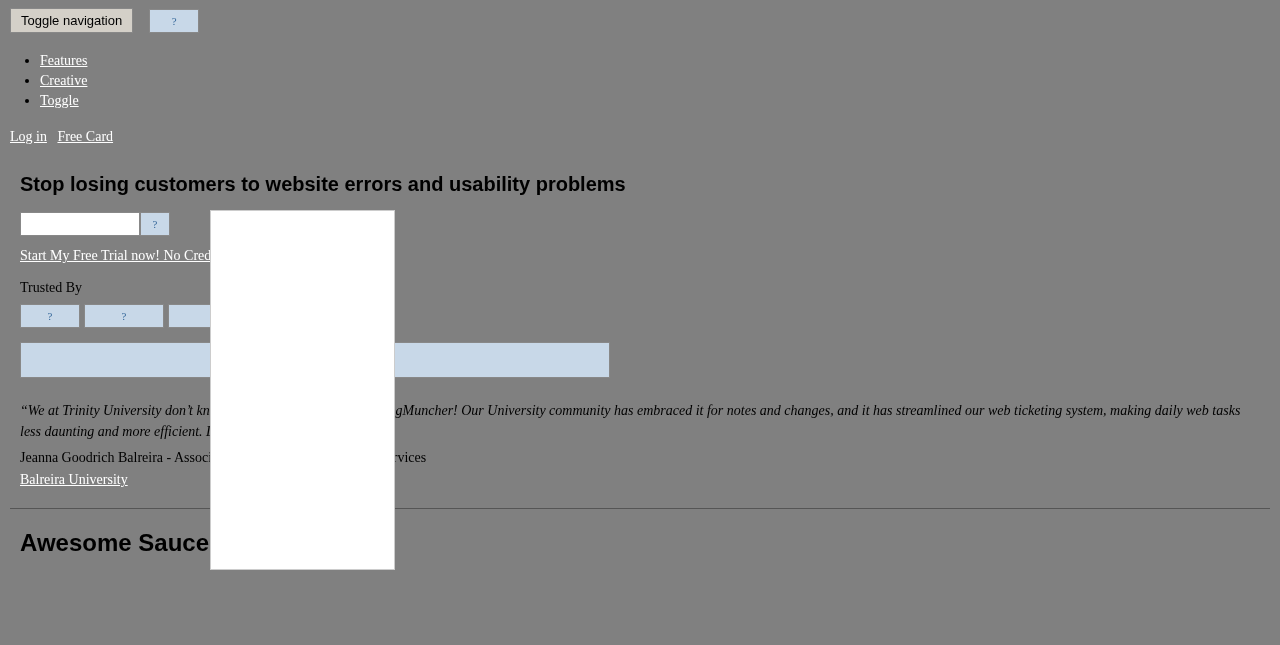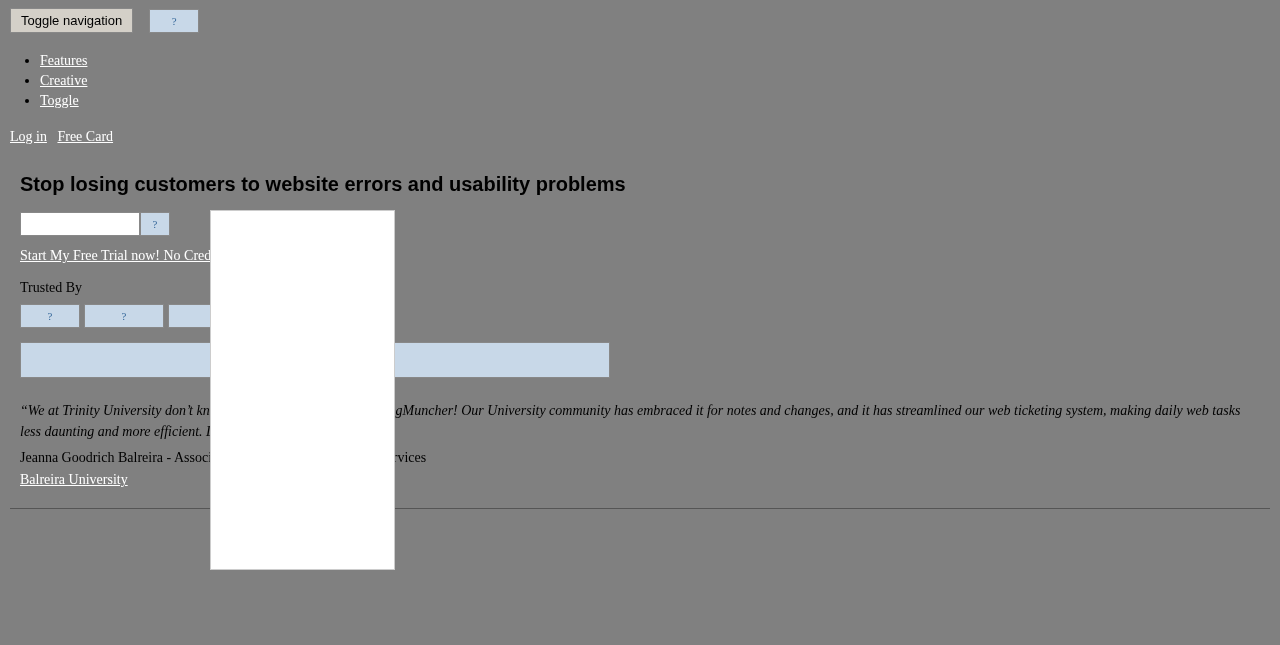--- a/index.html
+++ b/index.html
@@ -268,16 +268,19 @@
   </div>
 
   <div class="testimonial">
     <blockquote>“We at Trinity University don’t know what we would do without BugMuncher! Our University community has embraced it for notes and changes, and it has streamlined our web ticketing system, making daily web tasks less daunting and more efficient. Long live BugMuncher!”</blockquote>
     <p class="attribution">Jeanna Goodrich Balreira - Associate Director, Web &amp; Creative Services</p>
     <a href="#">Balreira University</a>
   </div>
 
   <hr class="divider">
 
+  <div class="awesome-sauce">
+    <h2>Awesome Sauce</h2>
+  </div>
 
 </div>
 
 <div class="modal-overlay"></div>
 
 </body></html>

